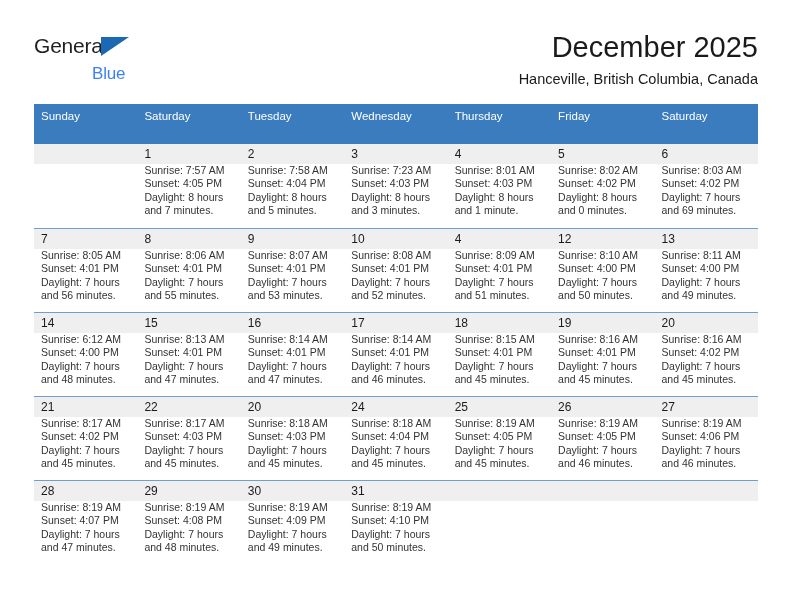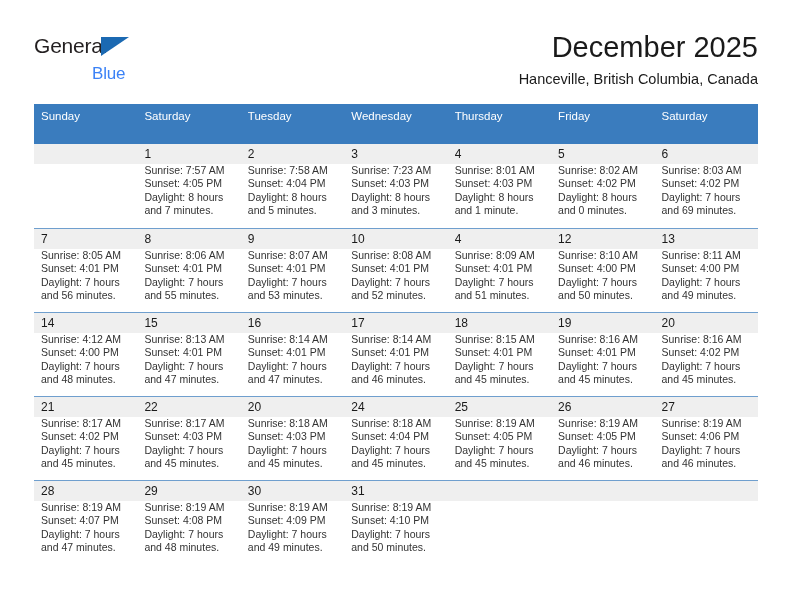--- a/index.html
+++ b/index.html
@@ -332,21 +332,21 @@
                 <div>and 49 minutes.</div>
               </div>
             </div>
           </td>
         </tr>
         <tr class="week-row week-3">
           <td>
             <div class="daycell">
               <div class="daynum">14</div>
               <div class="info">
-                <div>Sunrise: 4:12 AM</div>
+                <div>Sunrise: 6:12 AM</div>
                 <div>Sunset: 4:00 PM</div>
                 <div>Daylight: 7 hours</div>
                 <div>and 48 minutes.</div>
               </div>
             </div>
           </td>
           <td>
             <div class="daycell">
               <div class="daynum">15</div>
               <div class="info">

